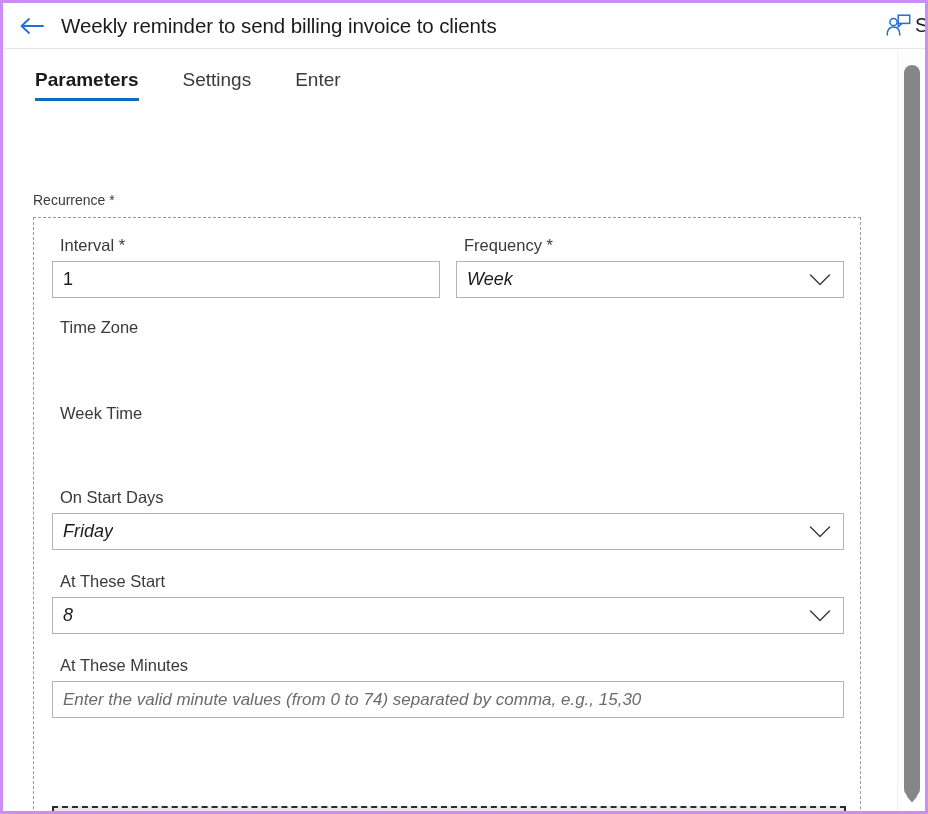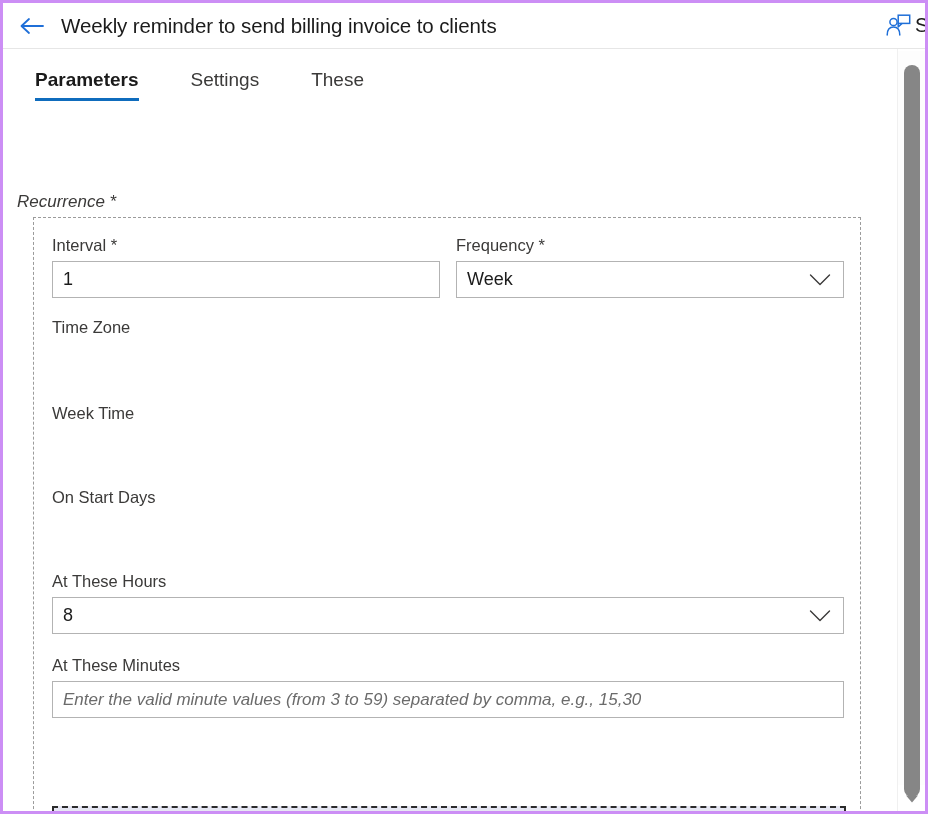--- a/index.html
+++ b/index.html
@@ -102,21 +102,21 @@
     overflow: hidden;
   }
 
   
   #tabs {
     position: absolute;
     left: 30px;
     top: 20px;
     display: flex;
     align-items: flex-end;
-    gap: 12px;
+    gap: 4px;
   }
   .tab {
     position: relative;
     font-size: 19px;
     color: #3b3a39;
     padding: 0 20px 10px 20px;
     cursor: pointer;
     white-space: nowrap;
     background: transparent;
     border: none;
@@ -140,61 +140,61 @@
   
   #form-area {
     position: absolute;
     left: 0;
     top: 70px;
     width: 894px;
   }
 
   #recurrence-label {
     position: absolute;
-    left: 14px;
+    left: 30px;
     top: 73px;
-    font-size: 17px;
+    font-size: 14px;
     color: #3b3a39;
     white-space: nowrap;
-    font-style: italic;
   }
 
   #recurrence-box {
     position: absolute;
     left: 30px;
     top: 98px;
     width: 828px;
     height: 627px;
     border: 1px dashed #9b9b9b;
     background: transparent;
   }
 
   .field-label {
     font-size: 16.5px;
     color: #3b3a39;
     margin-bottom: 6px;
     white-space: nowrap;
+    margin-left: 8px;
   }
 
   .field-block { position: absolute; }
 
   .textbox, .dropdown {
     position: relative;
     height: 37px;
     border: 1px solid #b3b3b3;
     background: #ffffff;
     display: flex;
     align-items: center;
     padding: 0 10px;
     font-size: 18px;
     color: #1b1b1b;
     cursor: text;
     overflow: hidden;
   }
-  .dropdown { cursor: pointer; padding-right: 42px; }
+  .dropdown { cursor: pointer; padding-right: 42px; font-style: italic; }
   .dropdown .chev {
     position: absolute;
     right: 12px;
     top: 50%;
     transform: translateY(-50%);
     display: flex;
     align-items: center;
   }
   .value-text { white-space: nowrap; overflow: hidden; }
   .placeholder { color: #767676; }
@@ -281,21 +281,21 @@
   <div id="content">
 
     <div id="tabs">
       <button class="tab active">
         <span>Parameters</span>
       </button>
       <button class="tab">
         <span>Settings</span>
       </button>
       <button class="tab">
-        <span>These</span>
+        <span>Enter</span>
       </button>
     </div>
 
     <div id="form-area">
 
       <div id="recurrence-label">Recurrence *</div>
 
       <div id="recurrence-box">
 
         <div class="field-block" style="left:18px; top:18px; width:388px;">
@@ -320,38 +320,46 @@
         <div class="field-block" style="left:18px; top:100px; width:792px;">
           <div class="field-label">Time Zone</div>
         </div>
 
         <div class="field-block" style="left:18px; top:186px; width:792px;">
           <div class="field-label">Week Time</div>
         </div>
 
         <div class="field-block" style="left:18px; top:270px; width:792px;">
           <div class="field-label">On Start Days</div>
+          <div class="dropdown">
+            <span class="value-text">Friday</span>
+            <span class="chev">
+              <svg width="22" height="13" viewBox="0 0 22 13">
+                <path d="M1.5 1.5 L11 11 L20.5 1.5" fill="none" stroke="#3b3a39" stroke-width="1.4" stroke-linecap="round" stroke-linejoin="round"></path>
+              </svg>
+            </span>
+          </div>
         </div>
 
         <div class="field-block" style="left:18px; top:354px; width:792px;">
-          <div class="field-label">At These Hours</div>
+          <div class="field-label">At These Start</div>
           <div class="dropdown">
             <span class="value-text">8</span>
             <span class="chev">
               <svg width="22" height="13" viewBox="0 0 22 13">
                 <path d="M1.5 1.5 L11 11 L20.5 1.5" fill="none" stroke="#3b3a39" stroke-width="1.4" stroke-linecap="round" stroke-linejoin="round"></path>
               </svg>
             </span>
           </div>
         </div>
 
         <div class="field-block" style="left:18px; top:438px; width:792px;">
           <div class="field-label">At These Minutes</div>
           <div class="textbox">
-            <span class="value-text placeholder-italic">Enter the valid minute values (from 3 to 59) separated by comma, e.g., 15,30</span>
+            <span class="value-text placeholder-italic">Enter the valid minute values (from 0 to 74) separated by comma, e.g., 15,30</span>
           </div>
         </div>
 
         <div id="preview-box">
           
           
         </div>
 
       </div>
     </div>

